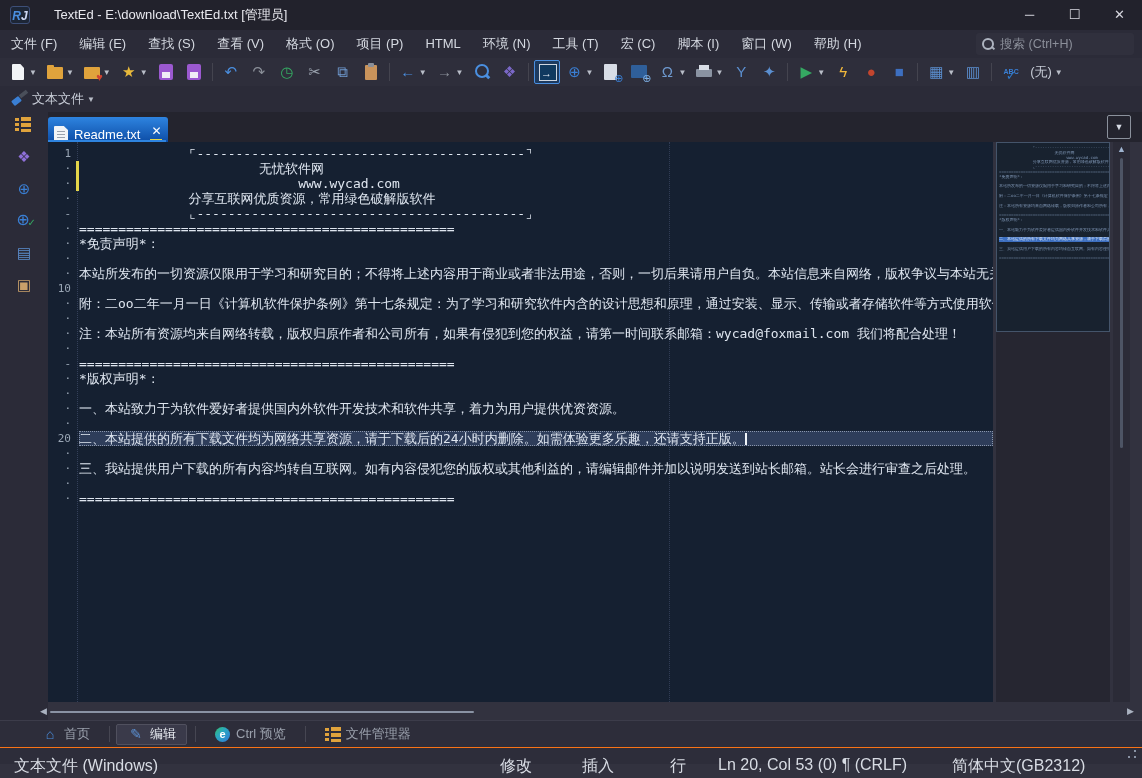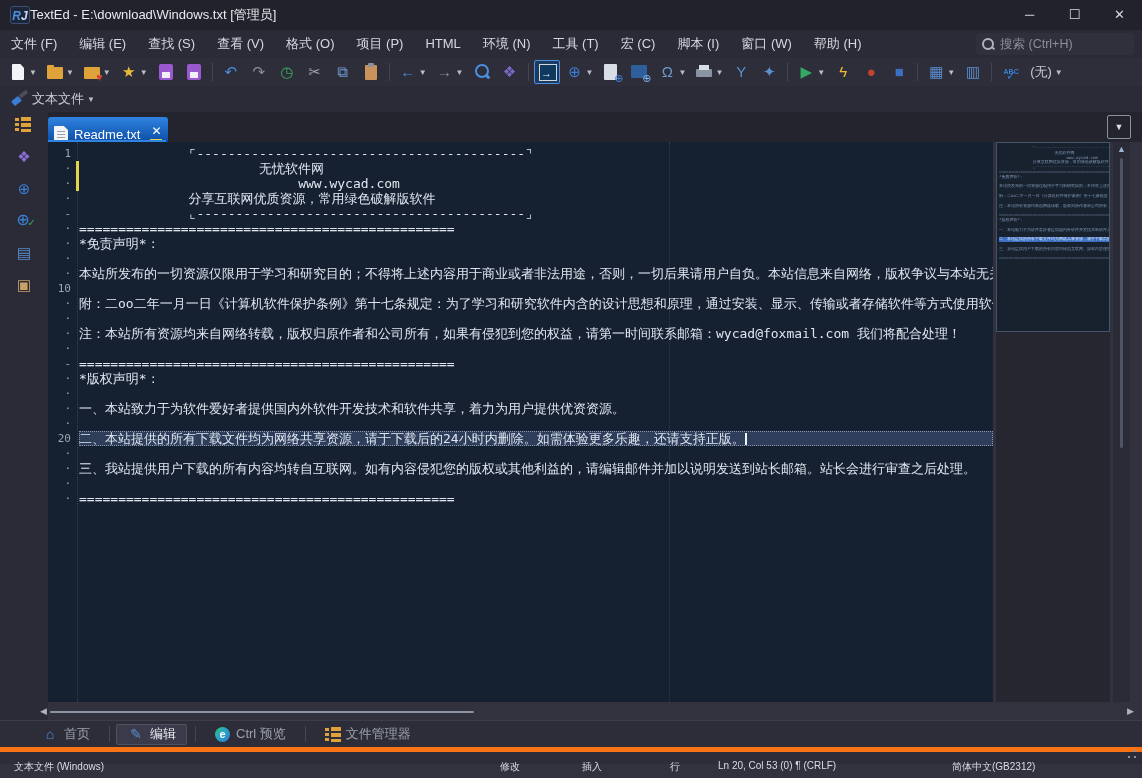--- a/index.html
+++ b/index.html
@@ -2,21 +2,21 @@
 <html><head>
 <meta charset="utf-8">
 <style>
   * { margin:0; padding:0; box-sizing:border-box; }
   html,body { width:1142px; height:778px; overflow:hidden; background:#32323f;
     font-family:"Liberation Sans","DejaVu Sans",sans-serif; }
   .window { width:1142px; height:778px; display:flex; flex-direction:column; background:#32323f; }
 
   
   .titlebar { height:30px; background:#22222c; display:flex; align-items:center; color:#e8e8ee; font-size:13px; flex:none; }
-  .app-logo { width:20px; height:18px; margin:0 0 0 10px; border-radius:3px; font-style:italic; font-weight:bold;
+  .app-logo { width:20px; height:18px; margin:0 24px 0 10px; border-radius:3px; font-style:italic; font-weight:bold;
     font-size:12px; text-align:center; line-height:18px; color:#cdd8f4; background:#1d2636; border:1px solid #3d4f78; }
   .app-logo b { color:#4a8fe0; }
   .win-controls { margin-left:auto; display:flex; }
   .win-btn { width:45px; height:30px; text-align:center; line-height:30px; color:#d8d8e0; font-size:13px; }
 
   
   .menubar { height:28px; background:#2b2b38; display:flex; align-items:center; color:#d4d8e0; font-size:13px; flex:none; }
   .menu-item { padding:0 11px; height:28px; line-height:28px; white-space:nowrap; }
   .menu-search { margin-left:auto; margin-right:8px; width:158px; height:22px; display:flex; align-items:center;
     background:#30303d; border-radius:3px; color:#8b8f9a; font-size:12.5px; }
@@ -123,35 +123,35 @@
 
   
   .bottomtabs { height:27px; background:#2d2d3a; border-top:1px solid #3c3c4a; display:flex; align-items:center;
     padding-left:30px; flex:none; color:#9aa0ac; font-size:13px; }
   .btab { height:21px; display:flex; align-items:center; padding:0 10px; margin-right:2px; border:1px solid transparent; border-radius:2px; white-space:nowrap; }
   .btab.active { background:#3a3a4a; border-color:#50505e; color:#e6e9ef; }
   .btab .tico { width:18px; height:18px; line-height:18px; font-size:14px; margin-right:5px; }
   .btab-sep { width:1px; height:16px; background:#464652; margin:0 6px; }
 
   
-  .statusbar { height:17px; background:#2d2d3a; border-top:5px solid #f97316; position:relative; color:#d8dce4; font-size:10px; flex:none; }
+  .statusbar { height:17px; background:#2d2d3a; border-top:1px solid #f97316; position:relative; color:#d8dce4; font-size:16px; flex:none; }
   .sb { position:absolute; top:8px; white-space:nowrap; }
   .grip { position:absolute; right:6px; bottom:6px; width:8px; height:8px;
     background:radial-gradient(circle 1px at 7px 1px,#8a93a4 1px,transparent 1.5px),
                radial-gradient(circle 1px at 7px 7px,#8a93a4 1px,transparent 1.5px),
                radial-gradient(circle 1px at 1px 7px,#8a93a4 1px,transparent 1.5px); }
 </style>
 </head>
 <body>
 
 <div class="window">
 
   <div class="titlebar">
     <div class="app-logo"><b>R</b>J</div>
-    <div>TextEd - E:\download\Windows.txt [管理员]</div>
+    <div>TextEd - E:\download\TextEd.txt [管理员]</div>
     <div class="win-controls">
       <div class="win-btn">─</div>
       <div class="win-btn">☐</div>
       <div class="win-btn">✕</div>
     </div>
   </div>
 
   <div class="menubar">
     <div id="menu-items" style="display:flex;">
         <div class="menu-item">文件 (F)</div>

